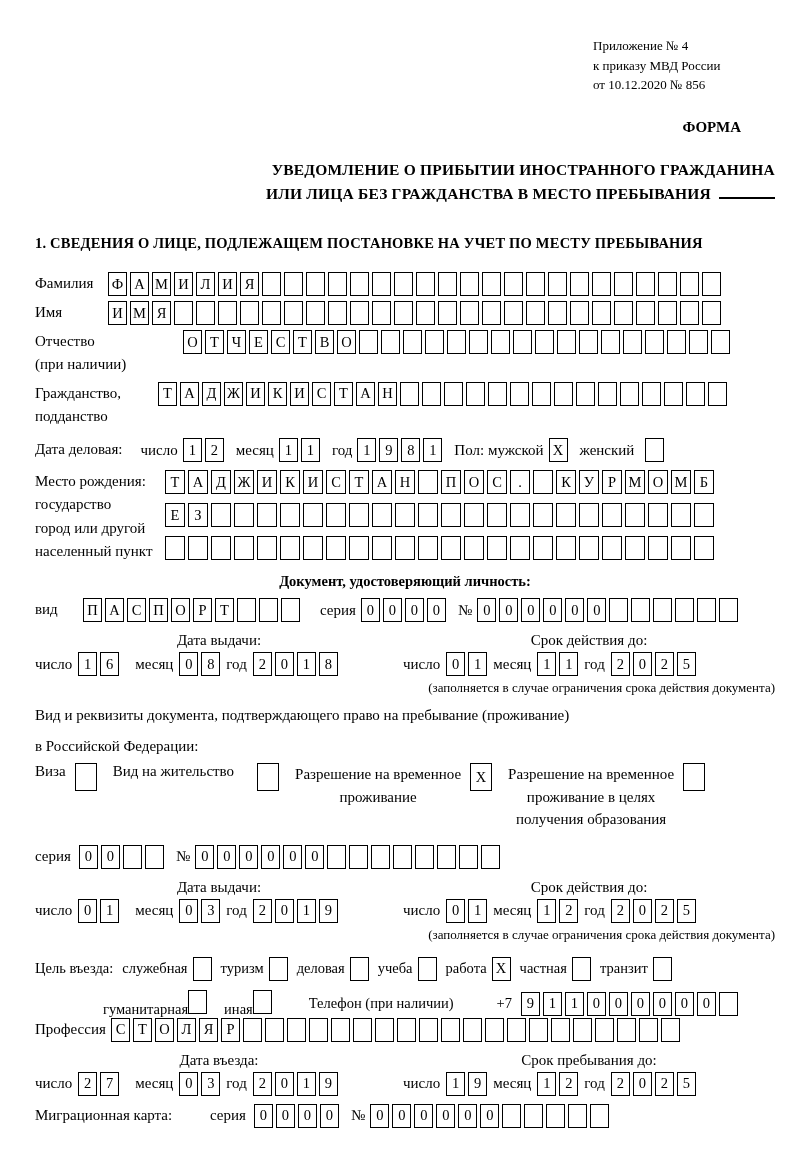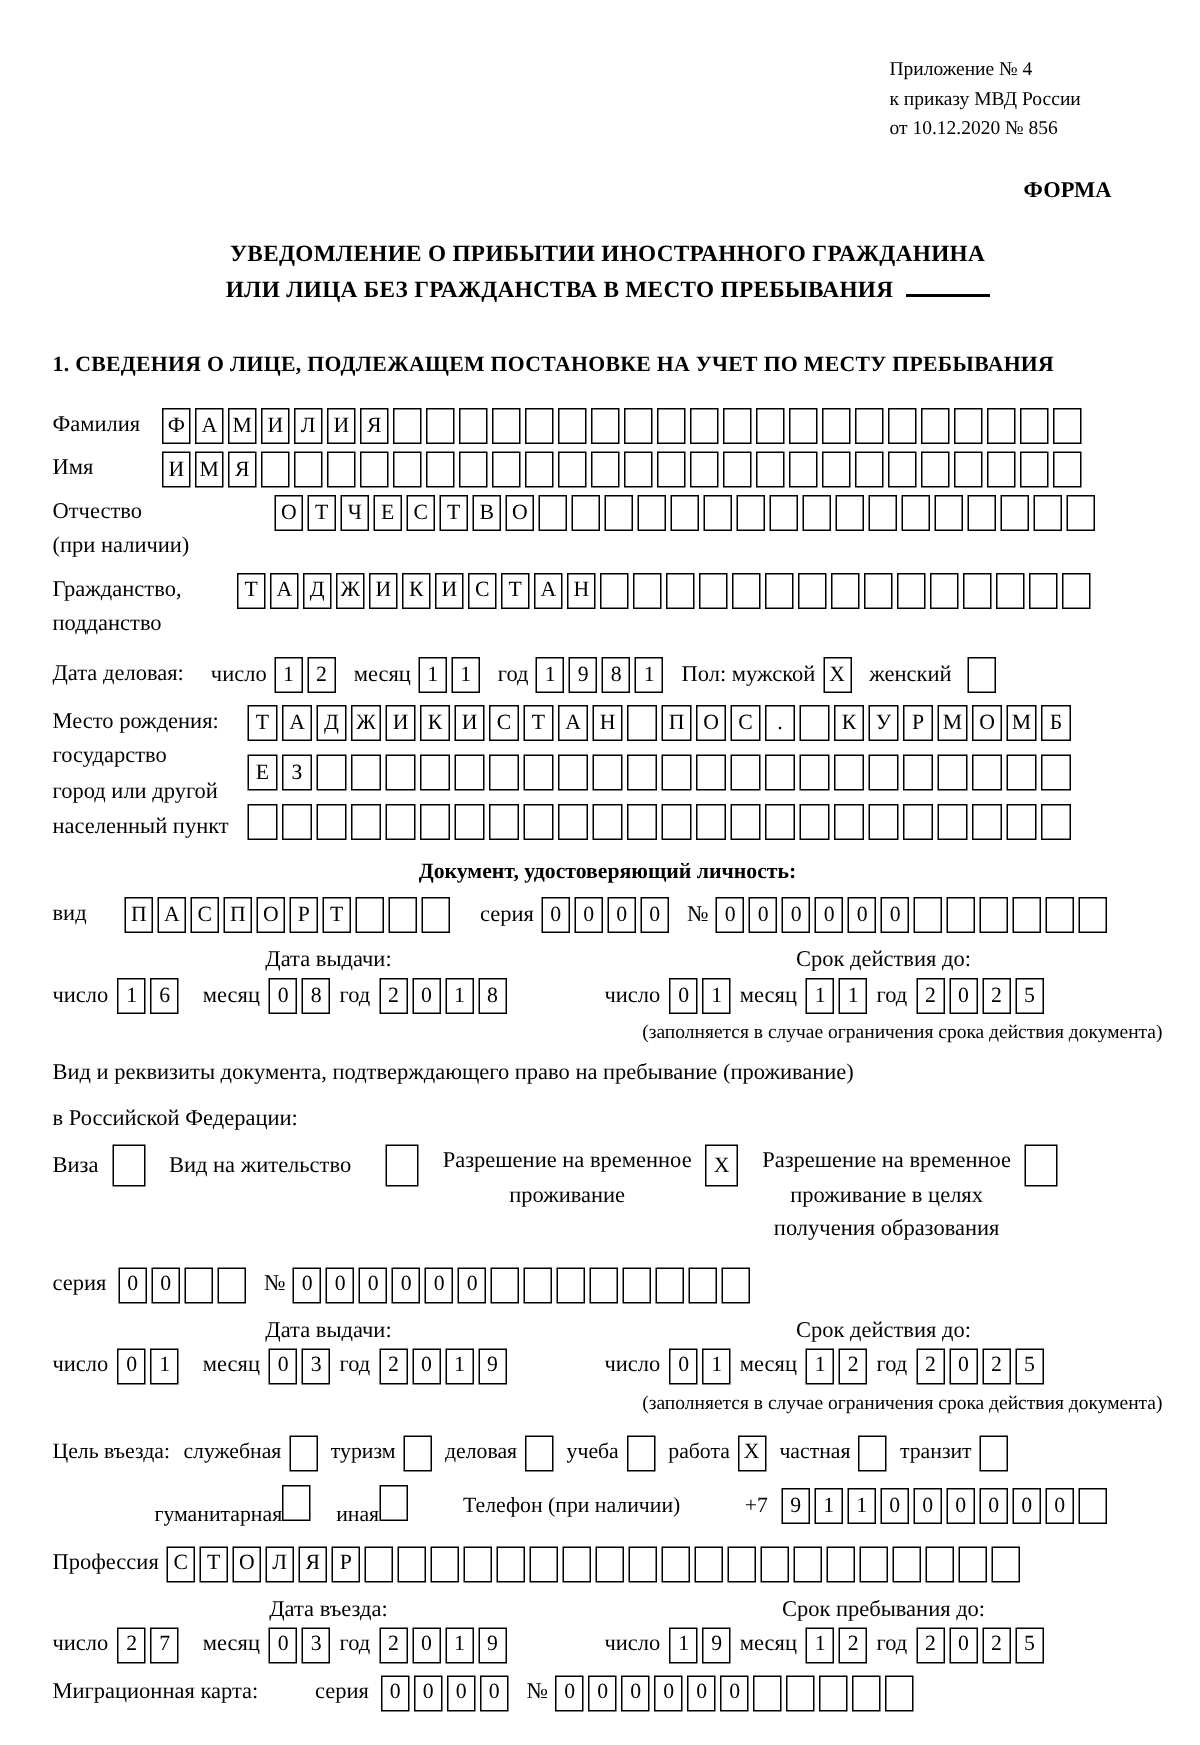--- a/index.html
+++ b/index.html
@@ -4,21 +4,21 @@
 <style>
   html,body{margin:0;padding:0;background:#ffffff;}
   body{width:800px;height:1163px;font-family:"Liberation Serif",serif;color:#000;overflow:hidden;}
   .page{box-sizing:border-box;width:800px;height:1163px;padding:36px 25px 10px 35px;}
 
   
   .appendix{margin-left:558px;font-size:13px;line-height:1.5;white-space:pre;}
   .amendment{margin-left:558px;font-size:13px;line-height:1.45;white-space:pre;margin-top:5px;}
   .form-label{text-align:right;padding-right:34px;font-weight:bold;font-size:15px;margin-top:24px;}
 
-  .title{text-align:center;font-weight:bold;font-size:15.5px;line-height:1.6;margin-top:22px;letter-spacing:.2px;}
+  .title{text-align:right;font-weight:bold;font-size:15.5px;line-height:1.6;margin-top:22px;letter-spacing:.2px;}
   .title-underline{display:inline-block;width:56px;border-bottom:2px solid #000;height:14px;margin-left:8px;}
   .section-heading{font-weight:bold;font-size:14.5px;margin-top:28px;margin-bottom:20px;letter-spacing:.2px;}
 
   
   .boxes{display:flex;gap:3px;flex-wrap:nowrap;}
   .cell{flex:0 0 auto;width:19px;height:24px;border:1.7px solid #000;box-sizing:border-box;
         display:inline-flex;align-items:center;justify-content:center;font-size:14.5px;background:#fff;}
   .boxes.bp .cell{width:20px;}
 
   .frow{display:flex;align-items:center;margin-bottom:5px;font-size:15px;}
@@ -39,21 +39,21 @@
   .dh-left{width:368px;text-align:center;}
   .dh-right{flex:1;text-align:center;}
   .drow{display:flex;align-items:center;margin-top:3px;font-size:15px;}
   .dgroup{display:flex;align-items:center;gap:6px;}
   .dgroup.left{width:368px;}
   .note{text-align:right;font-size:13px;margin-top:4px;}
 
   .plain{font-size:15px;margin-top:8px;line-height:1.5;}
 
   .permit-row{display:flex;align-items:flex-start;gap:16px;margin-top:6px;font-size:15px;}
-  .permit-item{display:flex;align-items:center;gap:9px;}
+  .permit-item{display:flex;gap:9px;}
   .permit-item.multi{align-items:flex-start;}
   .permit-label.multi{white-space:pre-line;text-align:center;line-height:1.5;}
 
   .purpose-row{display:flex;align-items:center;gap:9px;font-size:14.5px;margin-top:14px;}
   .purpose-row .opt{display:flex;align-items:center;gap:5px;}
   .purpose-row2{display:flex;align-items:center;gap:9px;font-size:14.5px;margin-top:9px;margin-left:68px;}
 </style>
 </head>
 <body>
 
@@ -544,21 +544,21 @@
         <span class="cell">0</span>
         <span class="cell">0</span>
         <span class="cell">0</span>
         <span class="cell">0</span>
         <span class="cell">0</span>
         <span class="cell">0</span>
         <span class="cell"></span>
       </span>
   </div>
 
-  <div class="frow" style="margin-top:12px;">
+  <div class="frow" style="margin-top:0;">
     <span class="flabel w76">Профессия</span>
     <span class="boxes">
         <span class="cell">С</span>
         <span class="cell">Т</span>
         <span class="cell">О</span>
         <span class="cell">Л</span>
         <span class="cell">Я</span>
         <span class="cell">Р</span>
         <span class="cell"></span>
         <span class="cell"></span>

